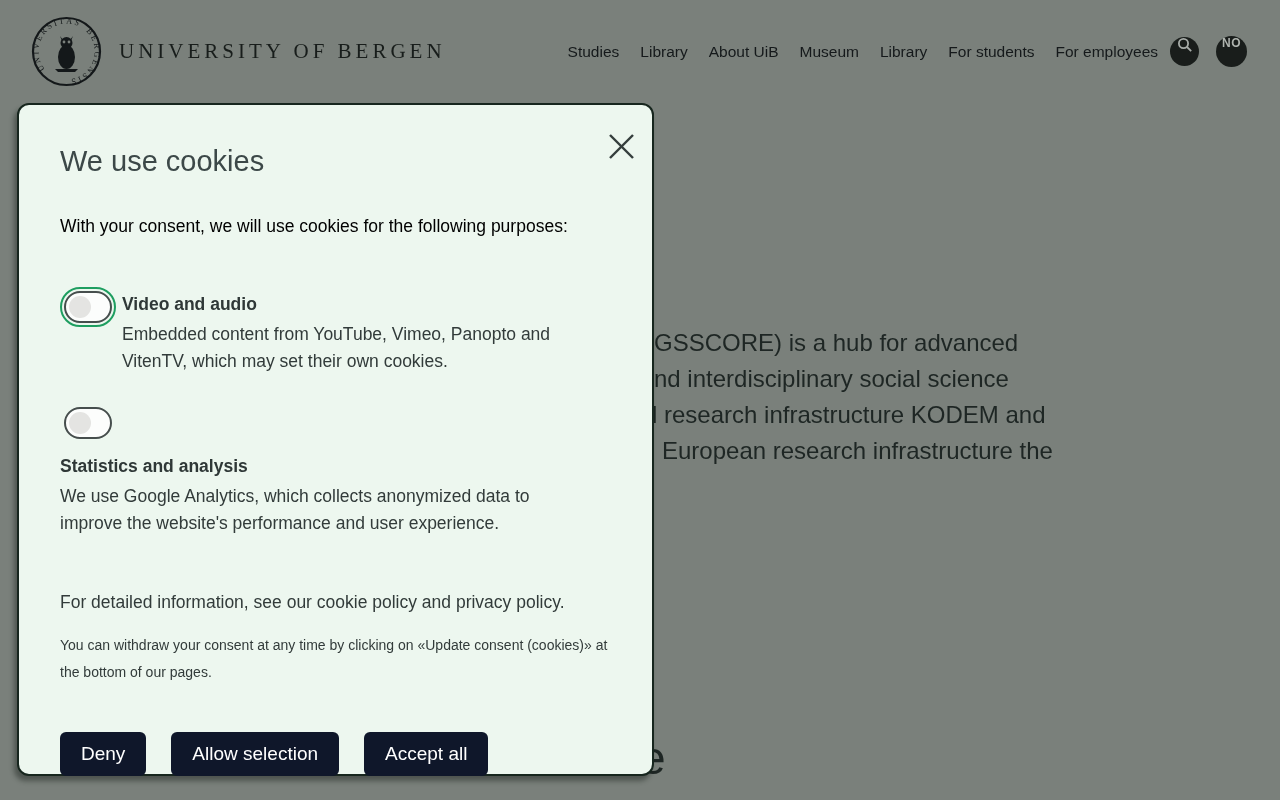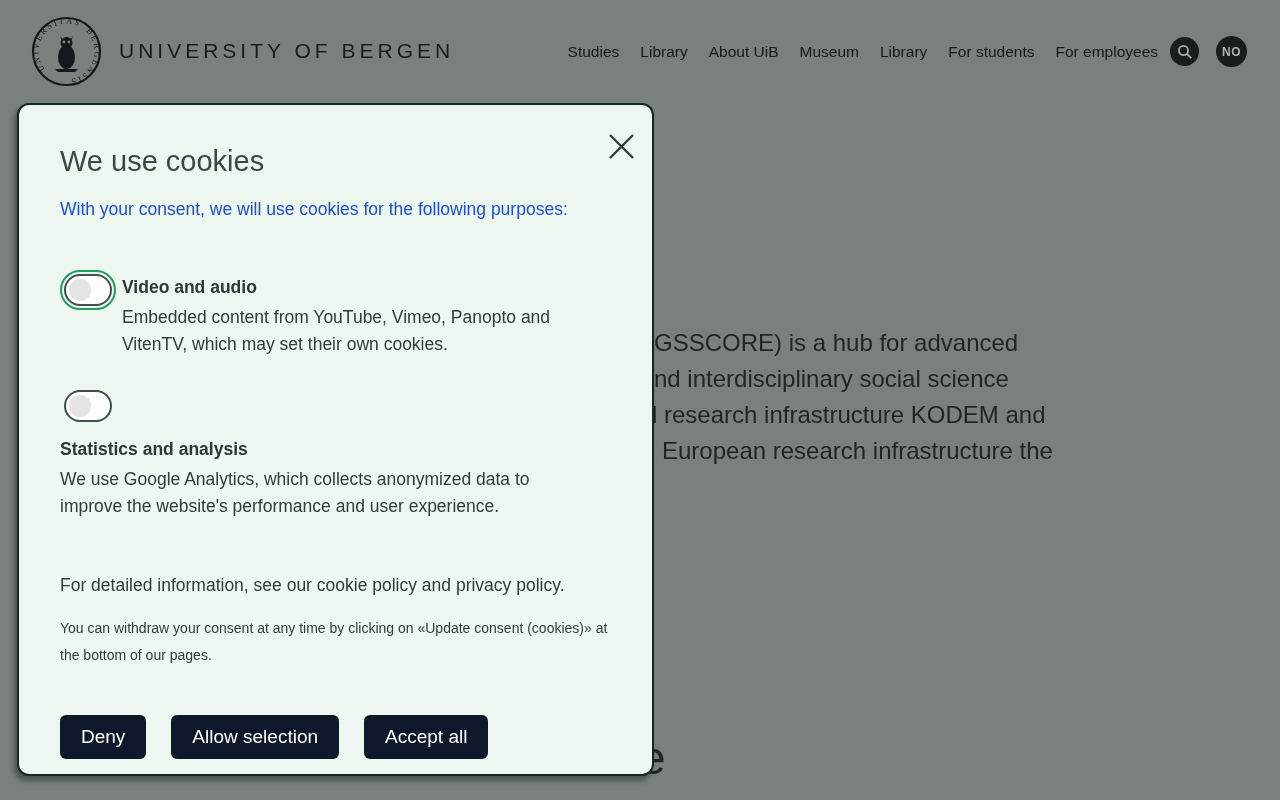--- a/index.html
+++ b/index.html
@@ -12,28 +12,28 @@
   }
 
   
   .header {
     position: absolute; top: 0; left: 0; width: 1280px; height: 103px;
     display: flex; align-items: center;
   }
   .logo-seal { position: absolute; left: 31px; top: 16px; width: 71px; height: 71px; }
   .wordmark {
     position: absolute; left: 119px; top: 39px;
-    font-family: Liberation Sans, sans-serif;
+    font-family: Liberation Serif, serif;
     font-size: 21px; letter-spacing: 4px; color: #181d1b; white-space: nowrap;
   }
   .nav { position: absolute; right: 122px; top: 0; height: 103px; display: flex; align-items: center; gap: 21px; }
   .nav-item { font-size: 15.5px; color: #15191b; white-space: nowrap; cursor: pointer; }
   .circle-btn {
     position: absolute; top: 37px; width: 29px; height: 29px; border-radius: 50%;
-    background: #191d1b; display: flex; align-items: center; justify-content: center;
+    background: #191d1b; display: flex; justify-content: center;
     cursor: pointer;
   }
   .search-btn { right: 81px; }
   .lang-btn { right: 33px; width: 31px; height: 31px; top: 36px; }
   .lang-btn span { font-size: 12px; font-weight: bold; color: #aeb3ae; letter-spacing: 0.5px; }
 
   
   .bg-frag { position: absolute; font-size: 24px; color: #1e2624; white-space: nowrap; text-align: center; }
   .frag-0 { left: 654px; top: 329px; }
   .frag-1 { left: 654px; top: 365px; }
@@ -50,21 +50,21 @@
     background: #edf7ef; border: 2px solid #17261e; border-radius: 12px;
     box-shadow: -3px 5px 5px rgba(25, 30, 27, 0.45);
     padding: 40px 40px 0 41px; z-index: 5;
   }
   .dialog-title { font-size: 29px; font-weight: 400; color: #3c4848; }
   .dialog-close {
     position: absolute; top: 24px; right: 14px; width: 34px; height: 34px;
     background: none; border: none; cursor: pointer;
     display: flex; align-items: center; justify-content: center;
   }
-  .dialog-intro { margin-top: 21px; font-size: 17.5px; color: #1d4ed8; }
+  .dialog-intro { margin-top: 38px; font-size: 17.5px; color: #000000; }
 
   .toggle-section { margin-top: 50px; }
   .toggle-row { display: flex; align-items: flex-start; gap: 6px; }
   .toggle-row + .toggle-row { margin-top: 28px; flex-direction: column; }
   .toggle-ring { border: 2px solid transparent; border-radius: 24px; padding: 2px; flex: 0 0 auto; cursor: pointer; }
   .toggle-ring.focused { border-color: #1e9e60; }
   .toggle-pill {
     width: 48px; height: 32px; border: 2px solid #464e4d; border-radius: 16px;
     background: #fcfdfc; position: relative;
   }

